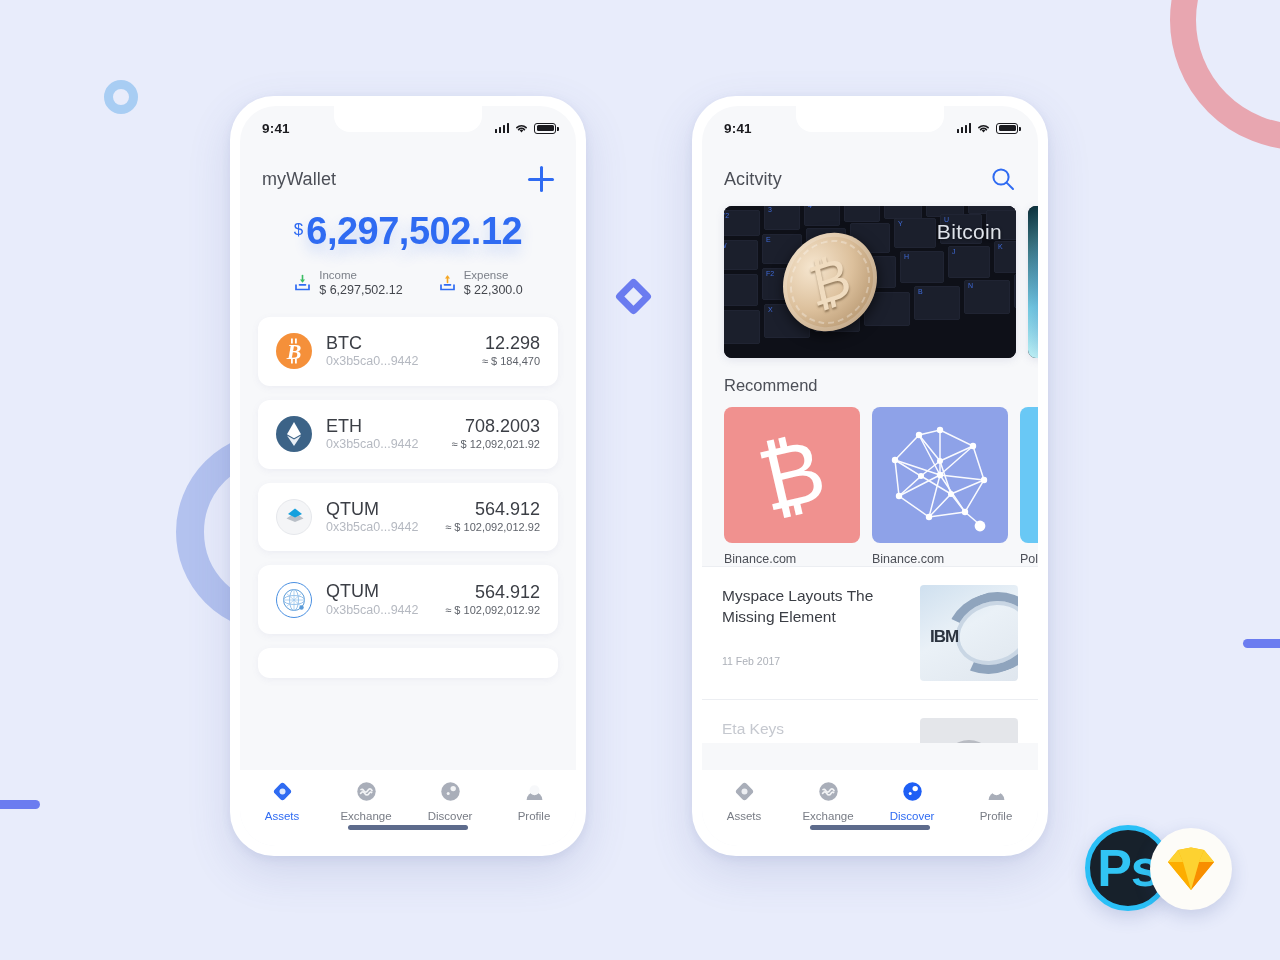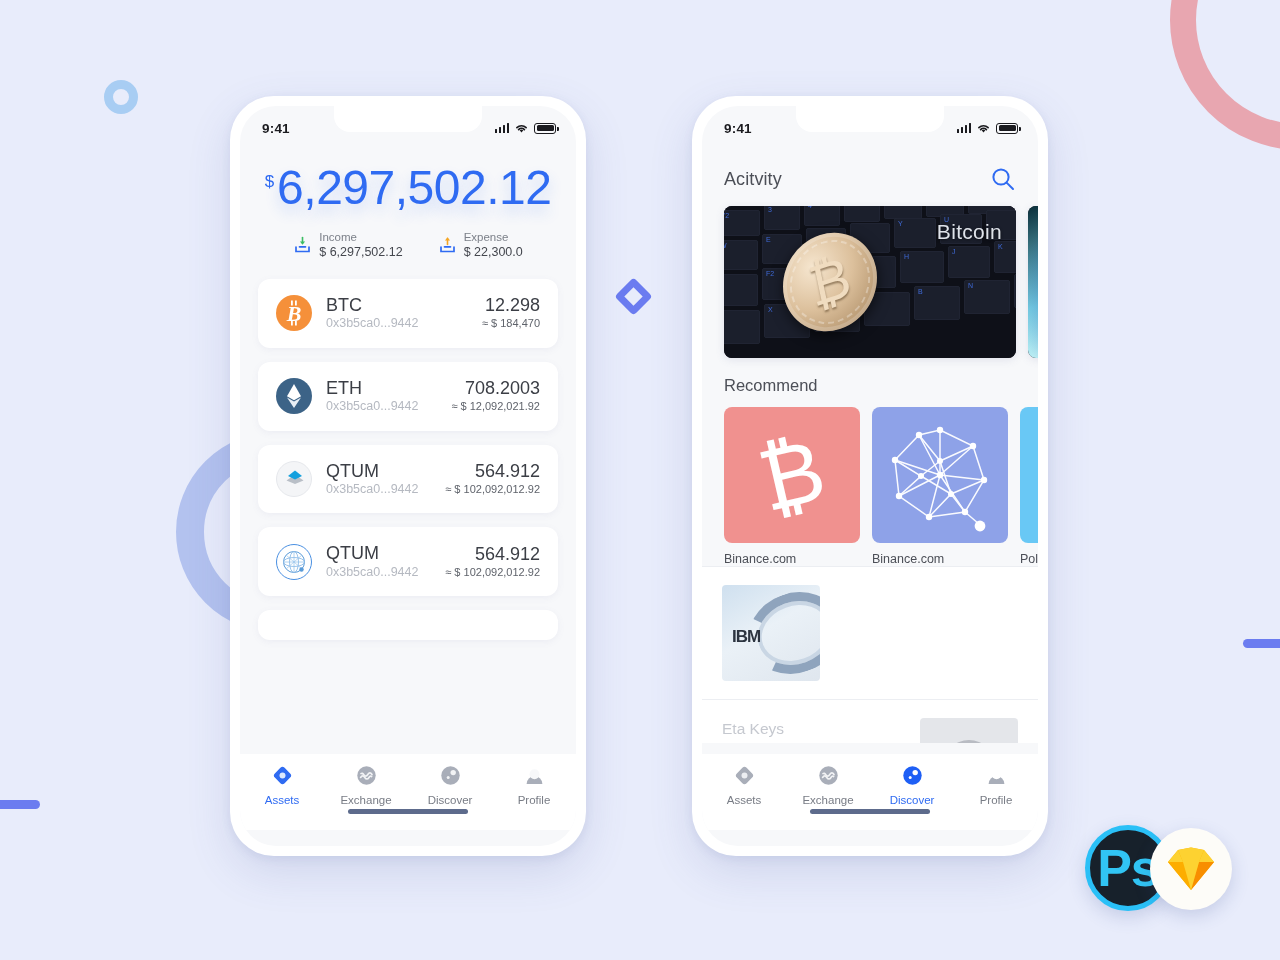--- a/index.html
+++ b/index.html
@@ -114,21 +114,21 @@
   .search-btn { width: 26px; height: 26px; cursor:pointer; }
 
   
   .balance-wrap { padding: 20px 0 0 0; text-align:center; }
   .balance {
     display:inline-flex; align-items:flex-start; justify-content:center;
     color:#2f6bf2;
   }
   .balance .cur { font-size: 17px; line-height: 1; margin-top: 9px; margin-right: 3px; }
   .balance .amt {
-    font-size: 48px; line-height: 1; font-weight: 400; letter-spacing:-.5px;
+    font-size: 38px; line-height: 1; font-weight: 700; letter-spacing:-.5px;
     text-shadow: 0 8px 14px rgba(47,107,242,.22);
   }
   .io-row {
     display:flex; justify-content:center; gap: 35px;
     margin-top: 18px;
   }
   .io-item { display:flex; align-items:center; gap:7px; }
   .io-text { text-align:left; }
   .io-label { font-size: 11.5px; color:#7c8089; line-height:1.25; }
   .io-value { font-size: 12.5px; color:#44474e; line-height:1.3; }
@@ -146,21 +146,21 @@
   .coin-meta { flex:1 1 auto; min-width:0; }
   .coin-sym { font-size: 18px; color:#3b3e45; line-height:1.15; }
   .coin-addr { font-size: 12.5px; color:#b5b9c1; line-height:1.3; }
   .coin-nums { text-align:right; }
   .coin-amt { font-size: 18px; color:#3b3e45; line-height:1.15; }
   .coin-fiat { font-size: 11px; color:#5f636b; line-height:1.4; }
   .asset-card.peek { height: 30px; padding:0; overflow:hidden; margin-bottom:0; }
 
   
   .tabbar {
-    position:absolute; left:0; right:0; bottom:16px;
+    position:absolute; left:0; right:0; bottom:0;
     height: 76px; background:#fff;
     display:flex; align-items:flex-start; justify-content:space-around;
     padding-top: 11px;
     z-index: 30;
   }
   .tab { width:25%; text-align:center; cursor:pointer; }
   .tab-label { font-size: 11.5px; color:#787c85; margin-top: 4px; }
   .tab.active .tab-label { color:#2f6bf2; }
   .home-ind {
     position:absolute; left:50%; transform:translateX(-50%);
@@ -296,20 +296,24 @@
           <path d="M7.5 9.6 L5.6 7.3 A3.1 3.1 0 0 1 9.4 7.3 Z" fill="#1b1b1f"></path>
           <path d="M2.9 4.6 A6.6 6.6 0 0 1 12.1 4.6" stroke="#1b1b1f" stroke-width="1.7" fill="none" stroke-linecap="round"></path>
           <path d="M4.6 6.6 A4.2 4.2 0 0 1 10.4 6.6" stroke="#1b1b1f" stroke-width="1.7" fill="none" stroke-linecap="round"></path>
         </svg>
         <span class="batt">
             <i></i>
           </span>
       </div>
     </div>
 
+    <div class="app-header">
+      <div class="app-title">myWallet</div>
+      <div class="plus-btn"></div>
+    </div>
 
     <div class="balance-wrap">
       <div class="balance">
         <span class="cur">$</span>
         <span class="amt">6,297,502.12</span>
       </div>
 
       <div class="io-row">
         <div class="io-item">
           <svg width="19" height="19" viewBox="0 0 19 19">
@@ -597,20 +601,24 @@
       <div class="rec-item">
         <div class="rec-tile" style="background:#69c8f5">
           
         </div>
         <div class="rec-name">Poloniex.com</div>
       </div>
     </div>
 
     <div>
       <div class="news-item">
+        <div class="news-text">
+          <div class="news-title">Myspace Layouts The Missing Element</div>
+          <div class="news-date">11 Feb 2017</div>
+        </div>
         <div class="news-thumb">
           <div class="thumb-ibm">
             <div class="rings"></div>
             <div class="mark">IBM</div>
           </div>
         </div>
       </div>
       <div class="news-item peek">
         <div class="news-text">
           <div class="news-title">Eta Keys</div>

